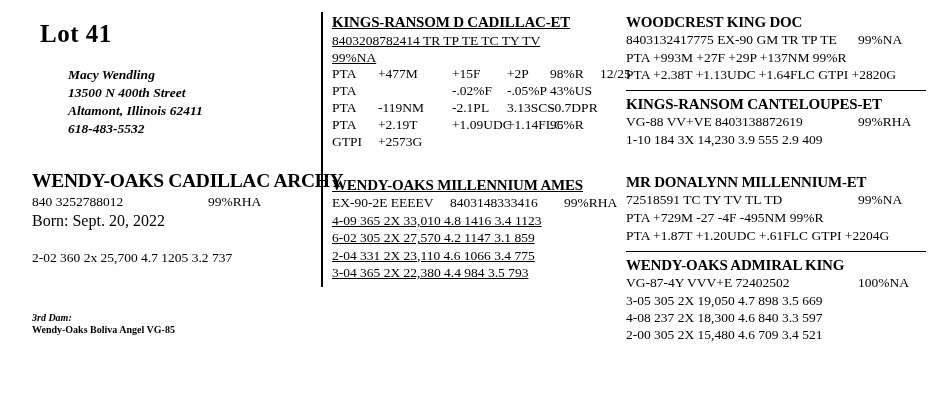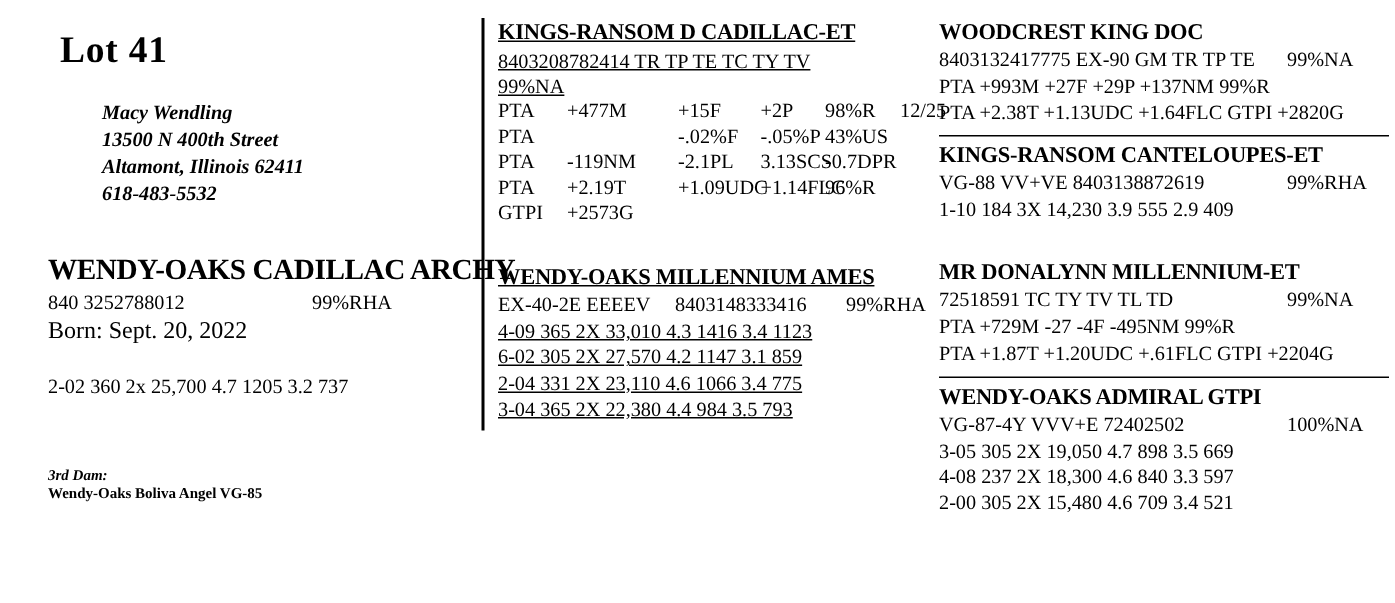--- a/index.html
+++ b/index.html
@@ -218,25 +218,25 @@
         <span class="pta-lbl">GTPI</span>
         <span class="pta-c1">+2573G</span>
       </div>
     </div>
 
     <div class="spacer-md"></div>
 
     <div class="ped-block">
       <div class="ped-name">WENDY-OAKS MILLENNIUM AMES</div>
       <div class="two-col">
-        <span class="left">EX-40-2E EEEEV</span>
+        <span class="left">EX-90-2E EEEEV</span>
         <span class="mid">8403148333416</span>
         <span class="right">99%RHA</span>
       </div>
-      <div class="ped-line">4-09 365 2X  33,010  4.3 1416  3.4  1123</div>
+      <div class="ped-line">4-09 365 2X  33,010  4.8 1416  3.4  1123</div>
       <div class="ped-line">6-02 305 2X  27,570  4.2 1147  3.1  859</div>
       <div class="ped-line">2-04 331 2X  23,110  4.6 1066  3.4  775</div>
       <div class="ped-line">3-04 365 2X  22,380  4.4 984    3.5  793</div>
     </div>
   </div>
 
   <div class="col-right">
 
     <div class="ped-block">
       <div class="ped-name">WOODCREST KING DOC</div>
@@ -267,21 +267,21 @@
         <span class="left">72518591 TC TY TV TL TD</span>
         <span class="right">99%NA</span>
       </div>
       <div class="ped-line">PTA +729M -27 -4F -495NM 99%R</div>
       <div class="ped-line">PTA +1.87T +1.20UDC +.61FLC GTPI +2204G</div>
     </div>
 
     <hr class="rule">
 
     <div class="ped-block">
-      <div class="ped-name">WENDY-OAKS ADMIRAL GTPI</div>
+      <div class="ped-name">WENDY-OAKS ADMIRAL KING</div>
       <div class="two-col">
         <span class="left">VG-87-4Y VVV+E   72402502</span>
         <span class="right">100%NA</span>
       </div>
       <div class="ped-line">3-05 305 2X  19,050 4.7  898  3.5 669</div>
       <div class="ped-line">4-08 237 2X  18,300 4.6  840  3.3 597</div>
       <div class="ped-line">2-00 305 2X  15,480 4.6  709  3.4 521</div>
     </div>
   </div>
 

